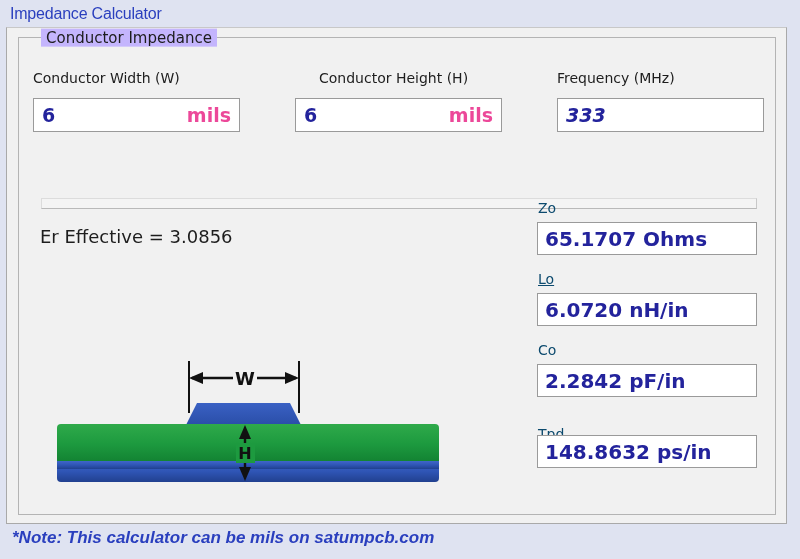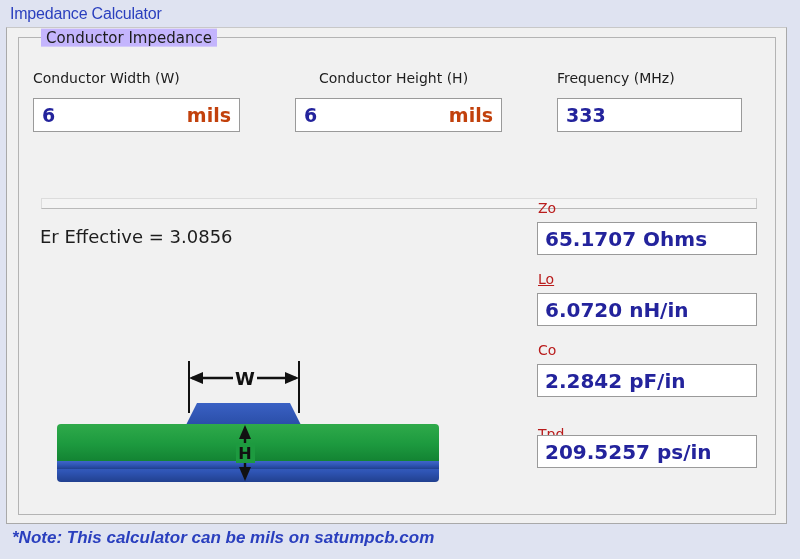--- a/index.html
+++ b/index.html
@@ -91,21 +91,21 @@
     font-weight: bold;
     color: #23239c;
     font-family: "DejaVu Sans", sans-serif;
     line-height: 1;
     white-space: nowrap;
   }
   .txtbox .unit {
     margin-left: auto;
     font-size: 19px;
     font-weight: bold;
-    color: #c2410c;
+    color: #ec4899;
     font-family: "DejaVu Sans", sans-serif;
     line-height: 1;
     white-space: nowrap;
   }
 
   
   .separator {
     position: absolute;
     left: 34px; top: 170px;
     width: 716px; height: 11px;
@@ -123,21 +123,21 @@
     font-size: 18px;
     color: #1d1d1d;
     font-family: "DejaVu Sans", sans-serif;
     white-space: nowrap;
   }
 
   
   .res-label {
     position: absolute;
     font-size: 14px;
-    color: #b91c1c;
+    color: #0c4a6e;
     font-family: "DejaVu Sans", sans-serif;
     white-space: nowrap;
   }
   .res-box {
     position: absolute;
     left: 530px;
     width: 220px;
     height: 33px;
     background: #ffffff;
     border: 1px solid #9a9a9a;
@@ -195,21 +195,21 @@
     <div class="txtbox" style="left:26px; top:70px; width:207px; height:34px;">
       <span class="val">6</span>
       <span class="unit">mils</span>
     </div>
 
     <div class="txtbox" style="left:288px; top:70px; width:207px; height:34px;">
       <span class="val">6</span>
       <span class="unit">mils</span>
     </div>
 
-    <div class="txtbox" style="left:550px; top:70px; width:185px; height:34px;">
+    <div class="txtbox" style="left:550px; top:70px; width:207px; height:34px;font-style:italic;">
       <span class="val">333</span>
       <span class="unit"></span>
     </div>
 
     <div class="separator"></div>
 
     <div class="er-text">Er Effective = 3.0856</div>
 
     <div class="res-label" style="left:531px; top:172px;">Zo</div>
     <div class="res-box" style="top:194px;">
@@ -221,21 +221,21 @@
       <span class="rval">6.0720 nH/in</span>
     </div>
 
     <div class="res-label" style="left:531px; top:314px;">Co</div>
     <div class="res-box" style="top:336px;">
       <span class="rval">2.2842 pF/in</span>
     </div>
 
     <div class="res-label" style="left:531px; top:398px;">Tpd</div>
     <div class="res-box" style="top:407px;">
-      <span class="rval">209.5257 ps/in</span>
+      <span class="rval">148.8632 ps/in</span>
     </div>
 
     <div class="diagram">
       <svg width="430" height="135" viewBox="0 0 430 135" xmlns="http://www.w3.org/2000/svg">
         <defs>
           <linearGradient id="gGreen" x1="0" y1="0" x2="0" y2="1">
             <stop offset="0%" stop-color="#2faa4a"></stop>
             <stop offset="45%" stop-color="#1d9a3f"></stop>
             <stop offset="100%" stop-color="#0f7a2e"></stop>
           </linearGradient>

